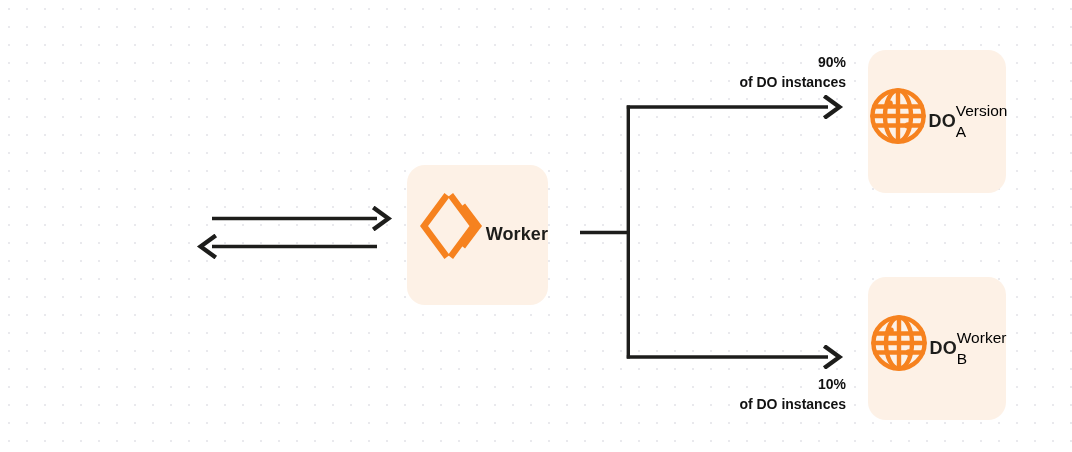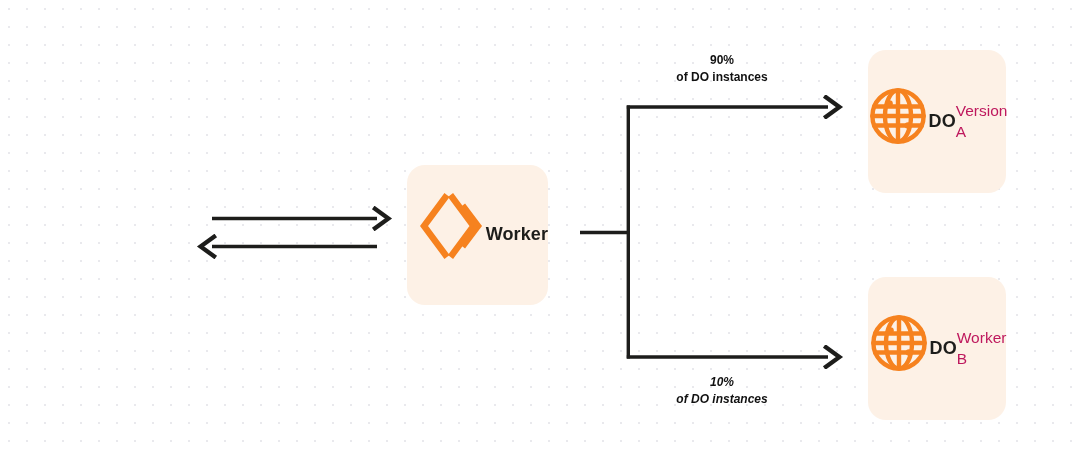--- a/index.html
+++ b/index.html
@@ -57,21 +57,21 @@
   .node-title {
     font-size: 18px;
     font-weight: bold;
     color: #1d1d1b;
     letter-spacing: .1px;
     line-height: 1.2;
   }
   .node-sub {
     font-size: 15.5px;
     font-weight: normal;
-    color: #be185d;
+    color: #000000;
     line-height: 1.35;
     margin-top: 1px;
   }
   .icon-wrap {
     display: block;
     line-height: 0;
   }
   .worker-icon-wrap { margin-bottom: 18px; }
   .do-icon-wrap { margin-bottom: 12px; }
 
@@ -79,31 +79,31 @@
   #wires {
     position: absolute;
     left: 0; top: 0;
     width: 1072px; height: 452px;
     pointer-events: none;
   }
 
   
   .edge-label {
     position: absolute;
-    font-size: 12px;
+    font-size: 14px;
     font-weight: bold;
     color: #111111;
-    text-align: center;
+    text-align: right;
     line-height: 1.45;
     white-space: nowrap;
   }
   .edge-label .l1 { display: block; }
   .edge-label .l2 { display: block; }
   .label-top    { left: 598px; top: 52px;  width: 248px; }
-  .label-bottom { left: 598px; top: 374px; width: 248px; font-style: italic; }
+  .label-bottom { left: 598px; top: 374px; width: 248px; }
 </style>
 </head>
 <body>
 
 <div id="canvas">
 
   <svg id="wires" viewBox="0 0 1072 452" width="1072" height="452" aria-hidden="true">
     <defs>
       <marker id="arrowR" viewBox="0 0 12 12" refX="3.0" refY="6" markerWidth="7.2" markerHeight="7.2" orient="auto-start-reverse">
         <path d="M 2 1.2 L 8.6 6 L 2 10.8" fill="none" stroke="#1d1d1b" stroke-width="2.1" stroke-linecap="square" stroke-linejoin="miter"></path>

